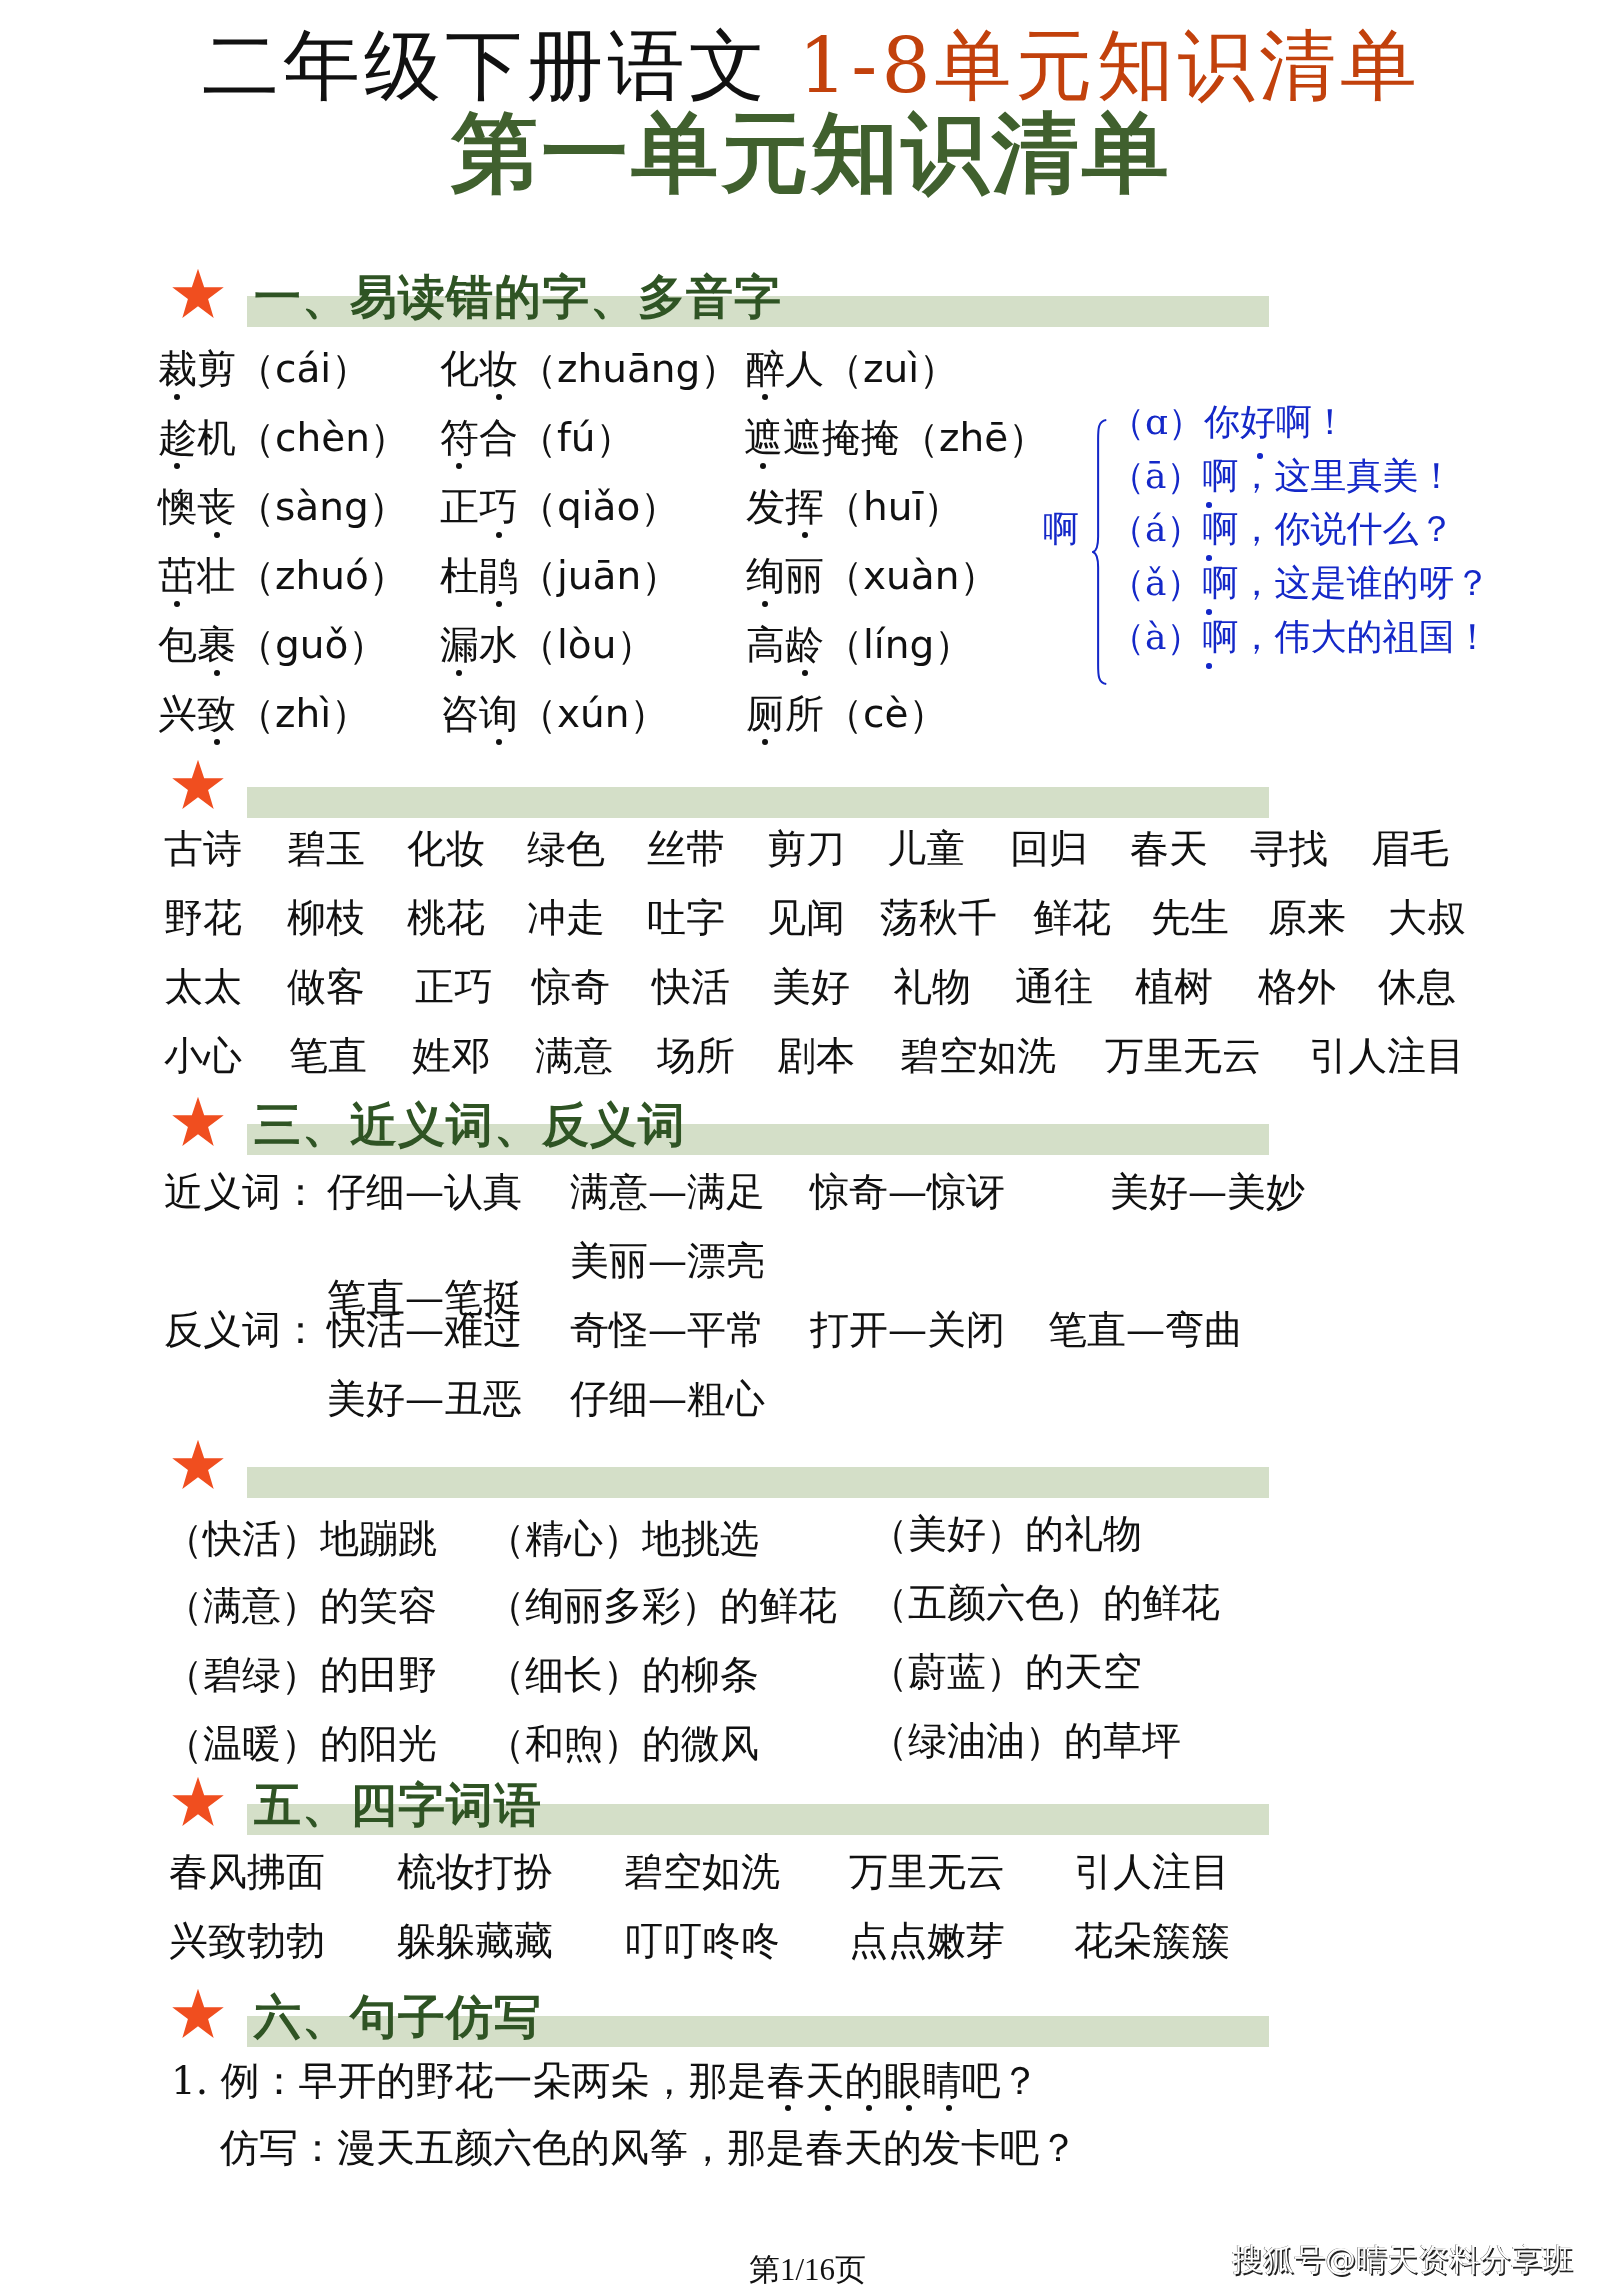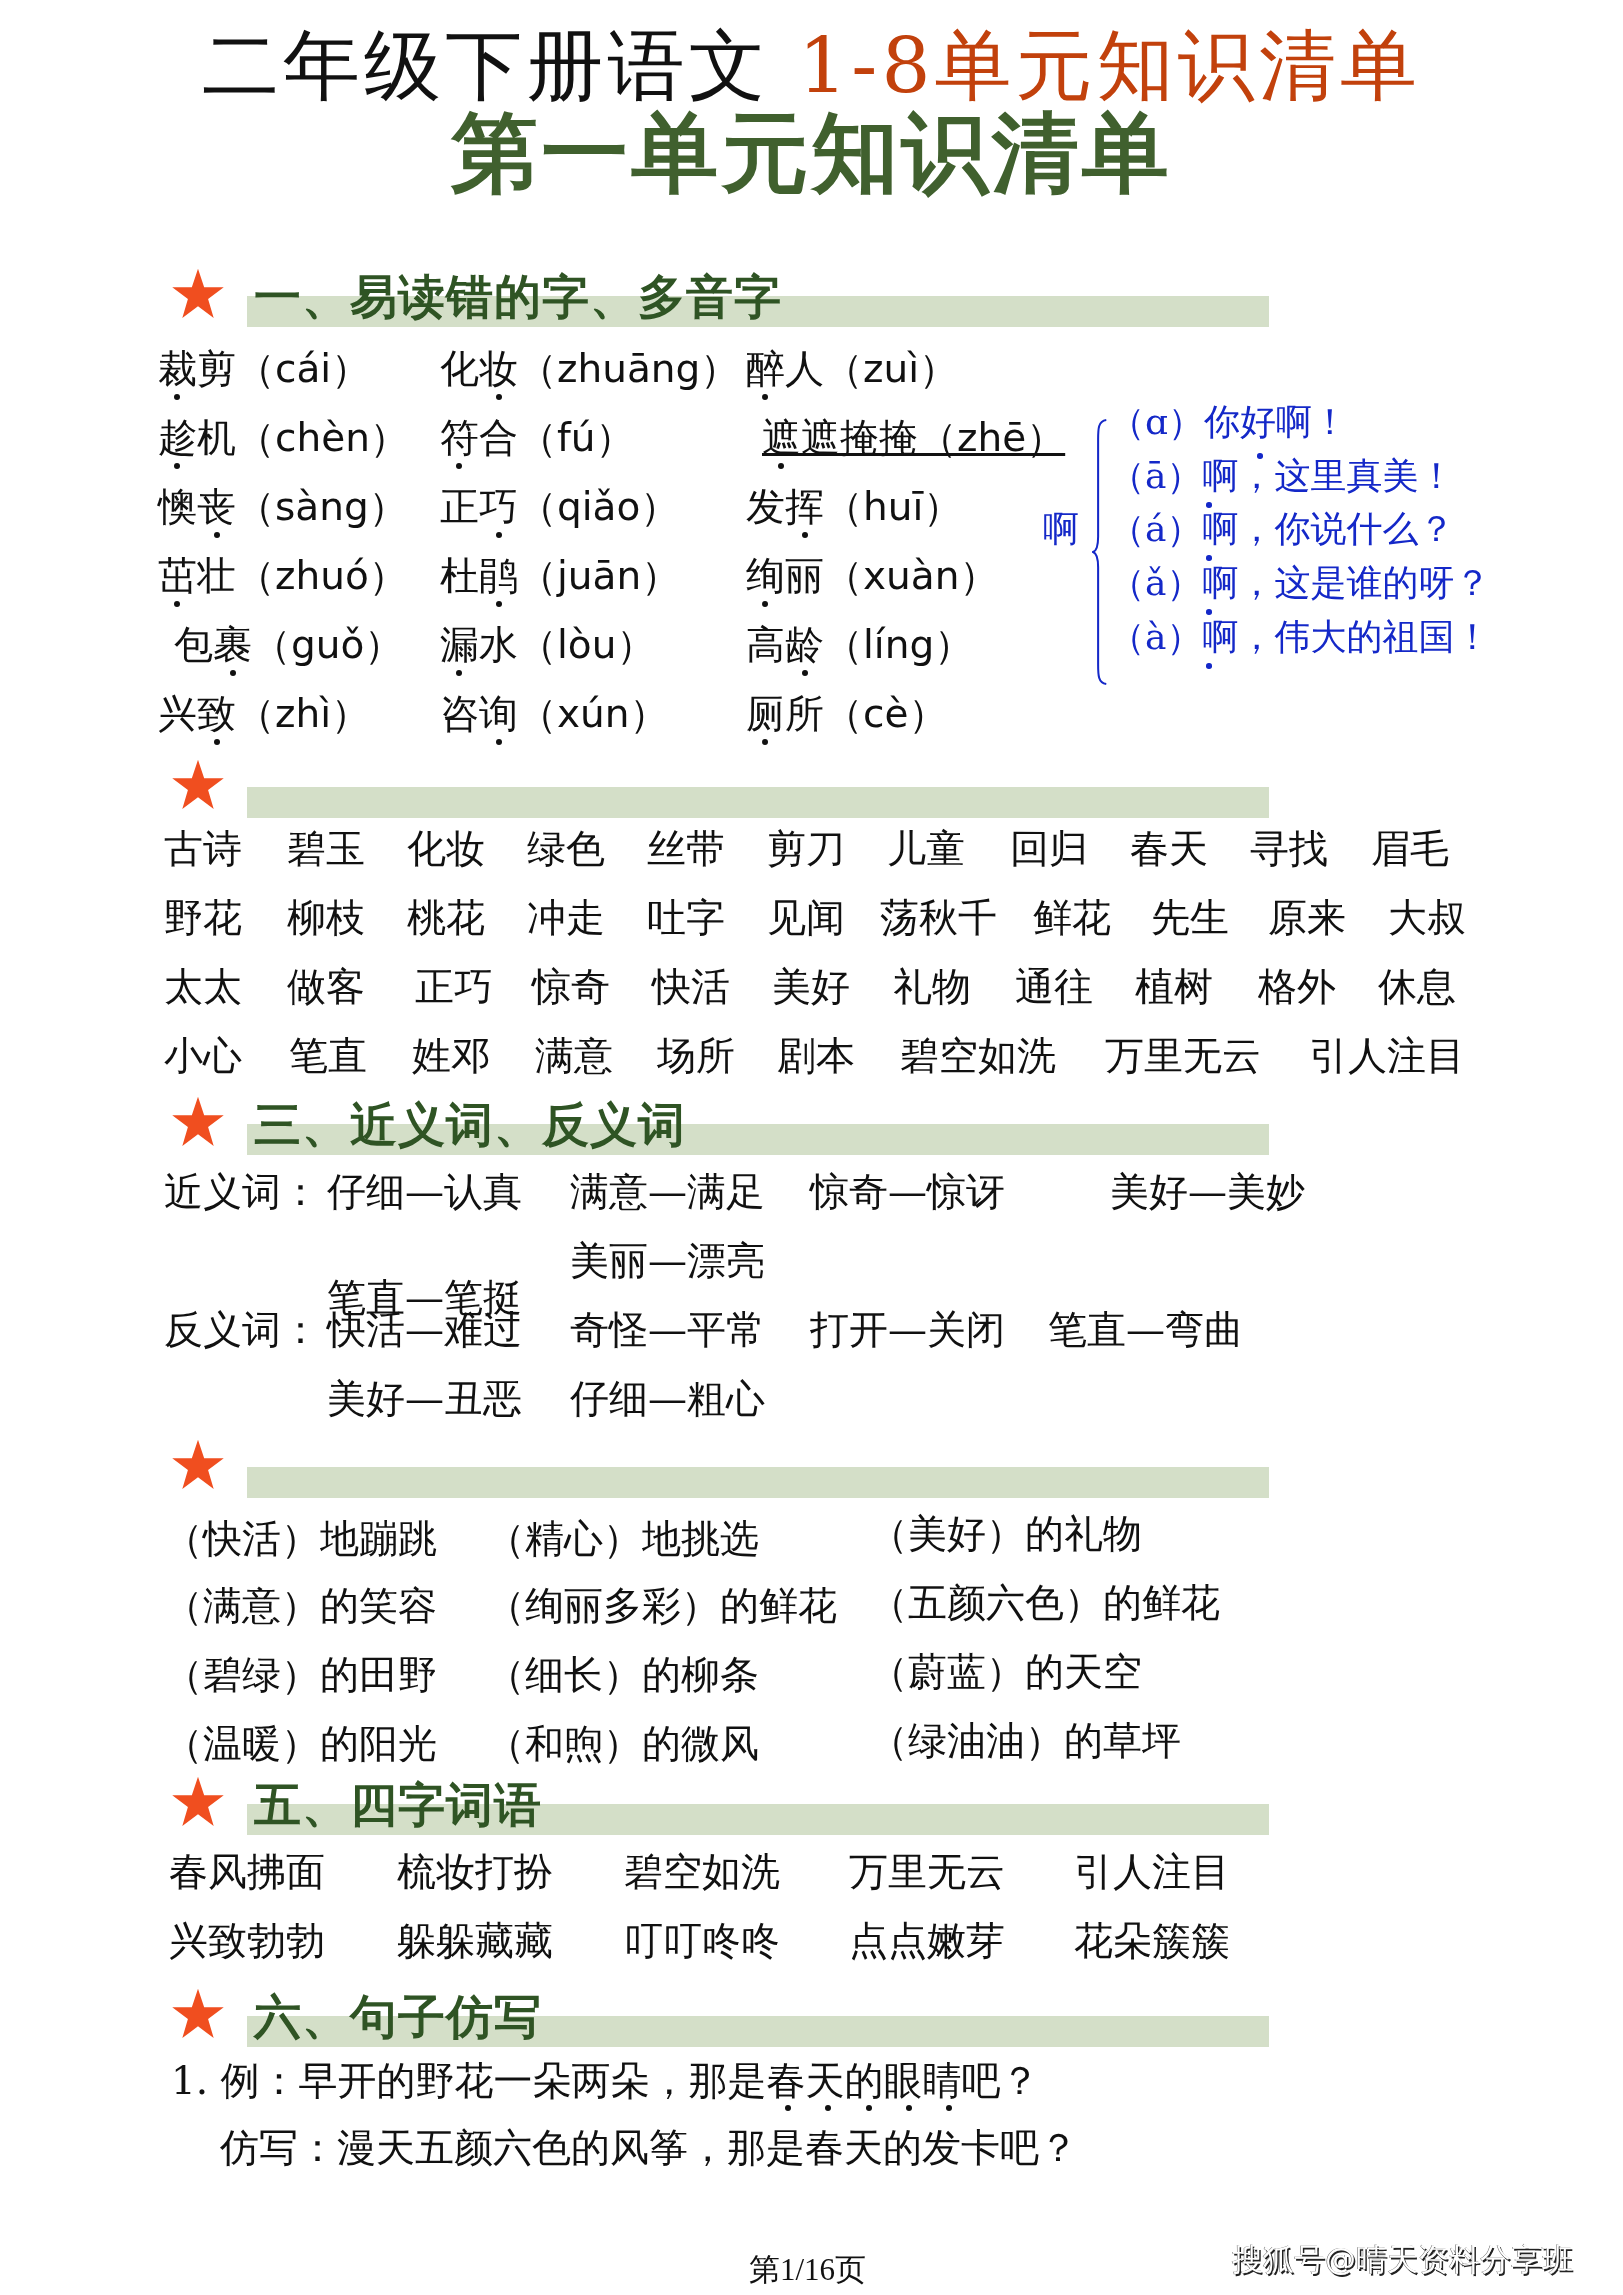--- a/index.html
+++ b/index.html
@@ -59,31 +59,31 @@
 </div>
 
 <div id="pinyin-grid">
 
   <div class="py-item" style="left:158px; top:343px;"><span>裁剪</span><span class="pin">（cái）</span><span class="dot" style="left:16.4px; top:51px;"></span></div>
   <div class="py-item" style="left:440px; top:343px;"><span>化妆</span><span class="pin">（zhuāng）</span><span class="dot" style="left:56px; top:51px;"></span></div>
   <div class="py-item" style="left:746px; top:343px;"><span>醉人</span><span class="pin">（zuì）</span><span class="dot" style="left:16.4px; top:51px;"></span></div>
 
   <div class="py-item" style="left:158px; top:412px;"><span>趁机</span><span class="pin">（chèn）</span><span class="dot" style="left:16.4px; top:51px;"></span></div>
   <div class="py-item" style="left:440px; top:412px;"><span>符合</span><span class="pin">（fú）</span><span class="dot" style="left:16.4px; top:51px;"></span></div>
-  <div class="py-item" style="left:762px; top:412px;text-decoration:underline;"><span>遮遮掩掩</span><span class="pin">（zhē）</span><span class="dot" style="left:16.4px; top:51px;"></span></div>
+  <div class="py-item" style="left:744px; top:412px;"><span>遮遮掩掩</span><span class="pin">（zhē）</span><span class="dot" style="left:16.4px; top:51px;"></span></div>
 
   <div class="py-item" style="left:158px; top:481px;"><span>懊丧</span><span class="pin">（sàng）</span><span class="dot" style="left:56px; top:51px;"></span></div>
   <div class="py-item" style="left:440px; top:481px;"><span>正巧</span><span class="pin">（qiǎo）</span><span class="dot" style="left:56px; top:51px;"></span></div>
   <div class="py-item" style="left:746px; top:481px;"><span>发挥</span><span class="pin">（huī）</span><span class="dot" style="left:56px; top:51px;"></span></div>
 
   <div class="py-item" style="left:158px; top:550px;"><span>茁壮</span><span class="pin">（zhuó）</span><span class="dot" style="left:16.4px; top:51px;"></span></div>
   <div class="py-item" style="left:440px; top:550px;"><span>杜鹃</span><span class="pin">（juān）</span><span class="dot" style="left:56px; top:51px;"></span></div>
   <div class="py-item" style="left:746px; top:550px;"><span>绚丽</span><span class="pin">（xuàn）</span><span class="dot" style="left:16.4px; top:51px;"></span></div>
 
-  <div class="py-item" style="left:158px; top:619px;margin-left:16px;"><span>包裹</span><span class="pin">（guǒ）</span><span class="dot" style="left:56px; top:51px;"></span></div>
+  <div class="py-item" style="left:158px; top:619px;"><span>包裹</span><span class="pin">（guǒ）</span><span class="dot" style="left:56px; top:51px;"></span></div>
   <div class="py-item" style="left:440px; top:619px;"><span>漏水</span><span class="pin">（lòu）</span><span class="dot" style="left:16.4px; top:51px;"></span></div>
   <div class="py-item" style="left:746px; top:619px;"><span>高龄</span><span class="pin">（líng）</span><span class="dot" style="left:56px; top:51px;"></span></div>
 
   <div class="py-item" style="left:158px; top:688px;"><span>兴致</span><span class="pin">（zhì）</span><span class="dot" style="left:56px; top:51px;"></span></div>
   <div class="py-item" style="left:440px; top:688px;"><span>咨询</span><span class="pin">（xún）</span><span class="dot" style="left:56px; top:51px;"></span></div>
   <div class="py-item" style="left:746px; top:688px;"><span>厕所</span><span class="pin">（cè）</span><span class="dot" style="left:16.4px; top:51px;"></span></div>
 </div>
 
 <div class="a-block">
   <div class="root">啊</div>

